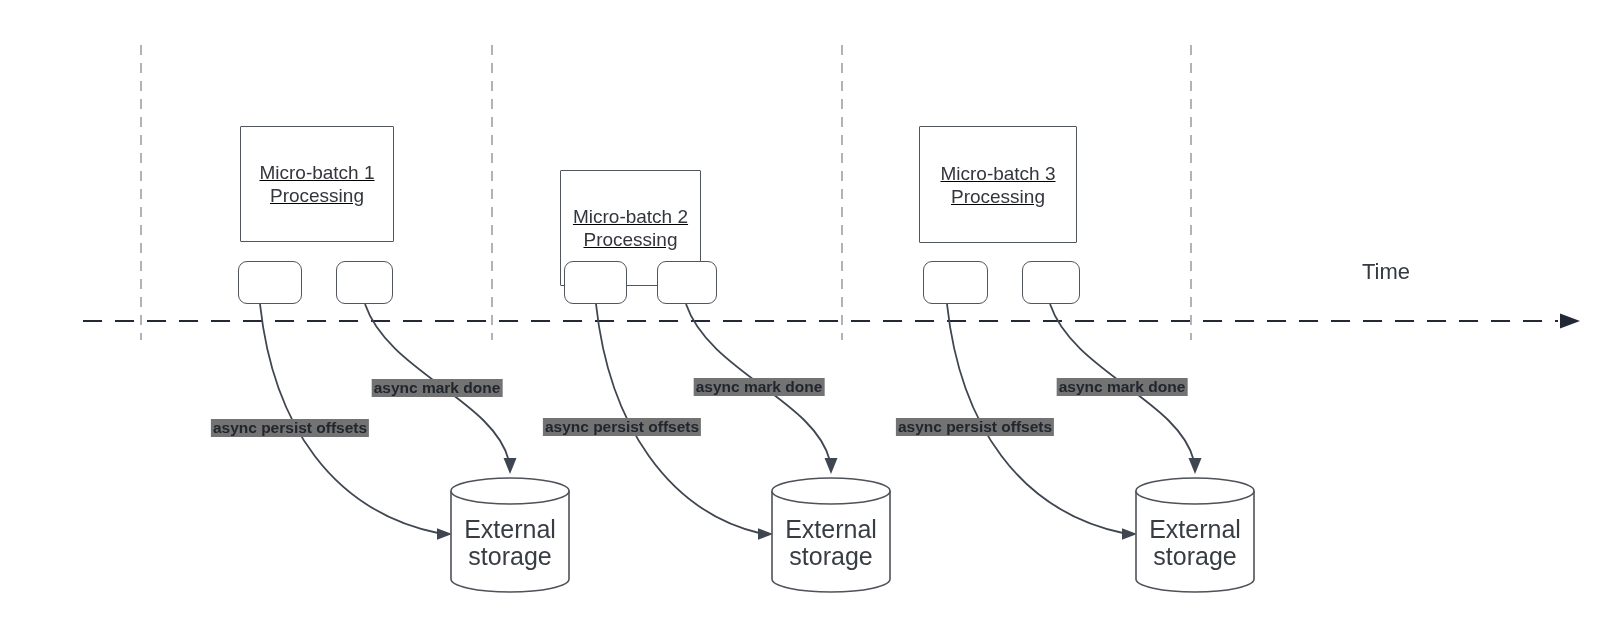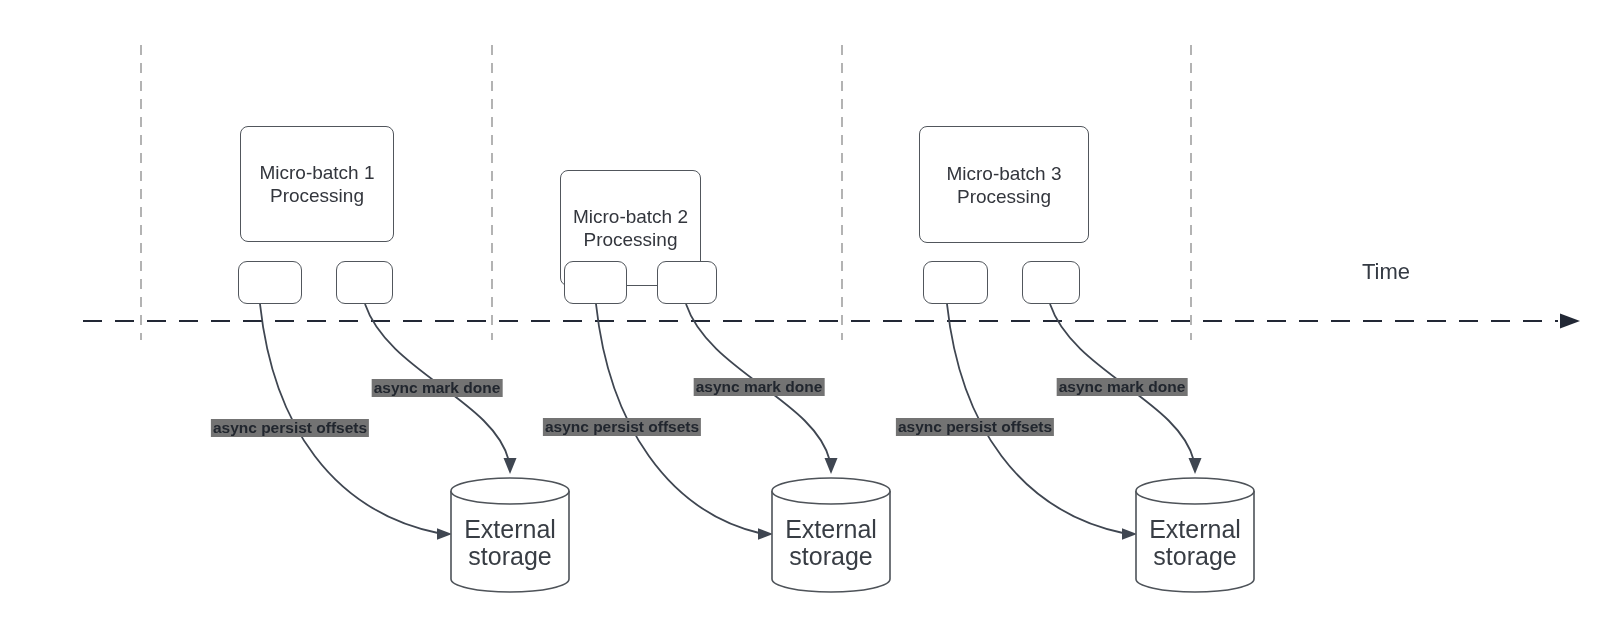--- a/index.html
+++ b/index.html
@@ -10,25 +10,26 @@
     background: #ffffff;
     font-family: "Liberation Sans", sans-serif;
     overflow: hidden;
   }
   .diagram-svg { position: absolute; left: 0; top: 0; }
 
   .proc-box {
     position: absolute;
     background: #ffffff;
     border: 1.5px solid #51565c;
-    border-radius: 8px;
+    border-radius: 1px;
     display: flex;
     align-items: center;
     justify-content: center;
     box-sizing: border-box;
+    text-decoration: underline;
   }
   .proc-label {
     font-size: 19px;
     line-height: 23px;
     color: #33363d;
     text-align: center;
     white-space: pre-line;
   }
   .task-rect {
     position: absolute;
@@ -116,21 +117,21 @@
     <div class="proc-label">Micro-batch 2
 Processing</div>
   </div>
   <div class="task-rect" style="left:564px; top:261px; width:63px; height:43px;"></div>
   <div class="task-rect" style="left:657px; top:261px; width:60px; height:43px;"></div>
   <div class="edge-label" style="left:622px; top:427px;">async persist offsets</div>
   <div class="edge-label" style="left:759px; top:387px;">async mark done</div>
   <div class="storage-label" style="left:831px; top:543px;">External
 storage</div>
 
-  <div class="proc-box" style="left:919px; top:126px; width:170px; height:117px;">
+  <div class="proc-box" style="left:919px; top:126px; width:158px; height:117px;">
     <div class="proc-label">Micro-batch 3
 Processing</div>
   </div>
   <div class="task-rect" style="left:923px; top:261px; width:65px; height:43px;"></div>
   <div class="task-rect" style="left:1022px; top:261px; width:58px; height:43px;"></div>
   <div class="edge-label" style="left:975px; top:427px;">async persist offsets</div>
   <div class="edge-label" style="left:1122px; top:387px;">async mark done</div>
   <div class="storage-label" style="left:1195px; top:543px;">External
 storage</div>
 

